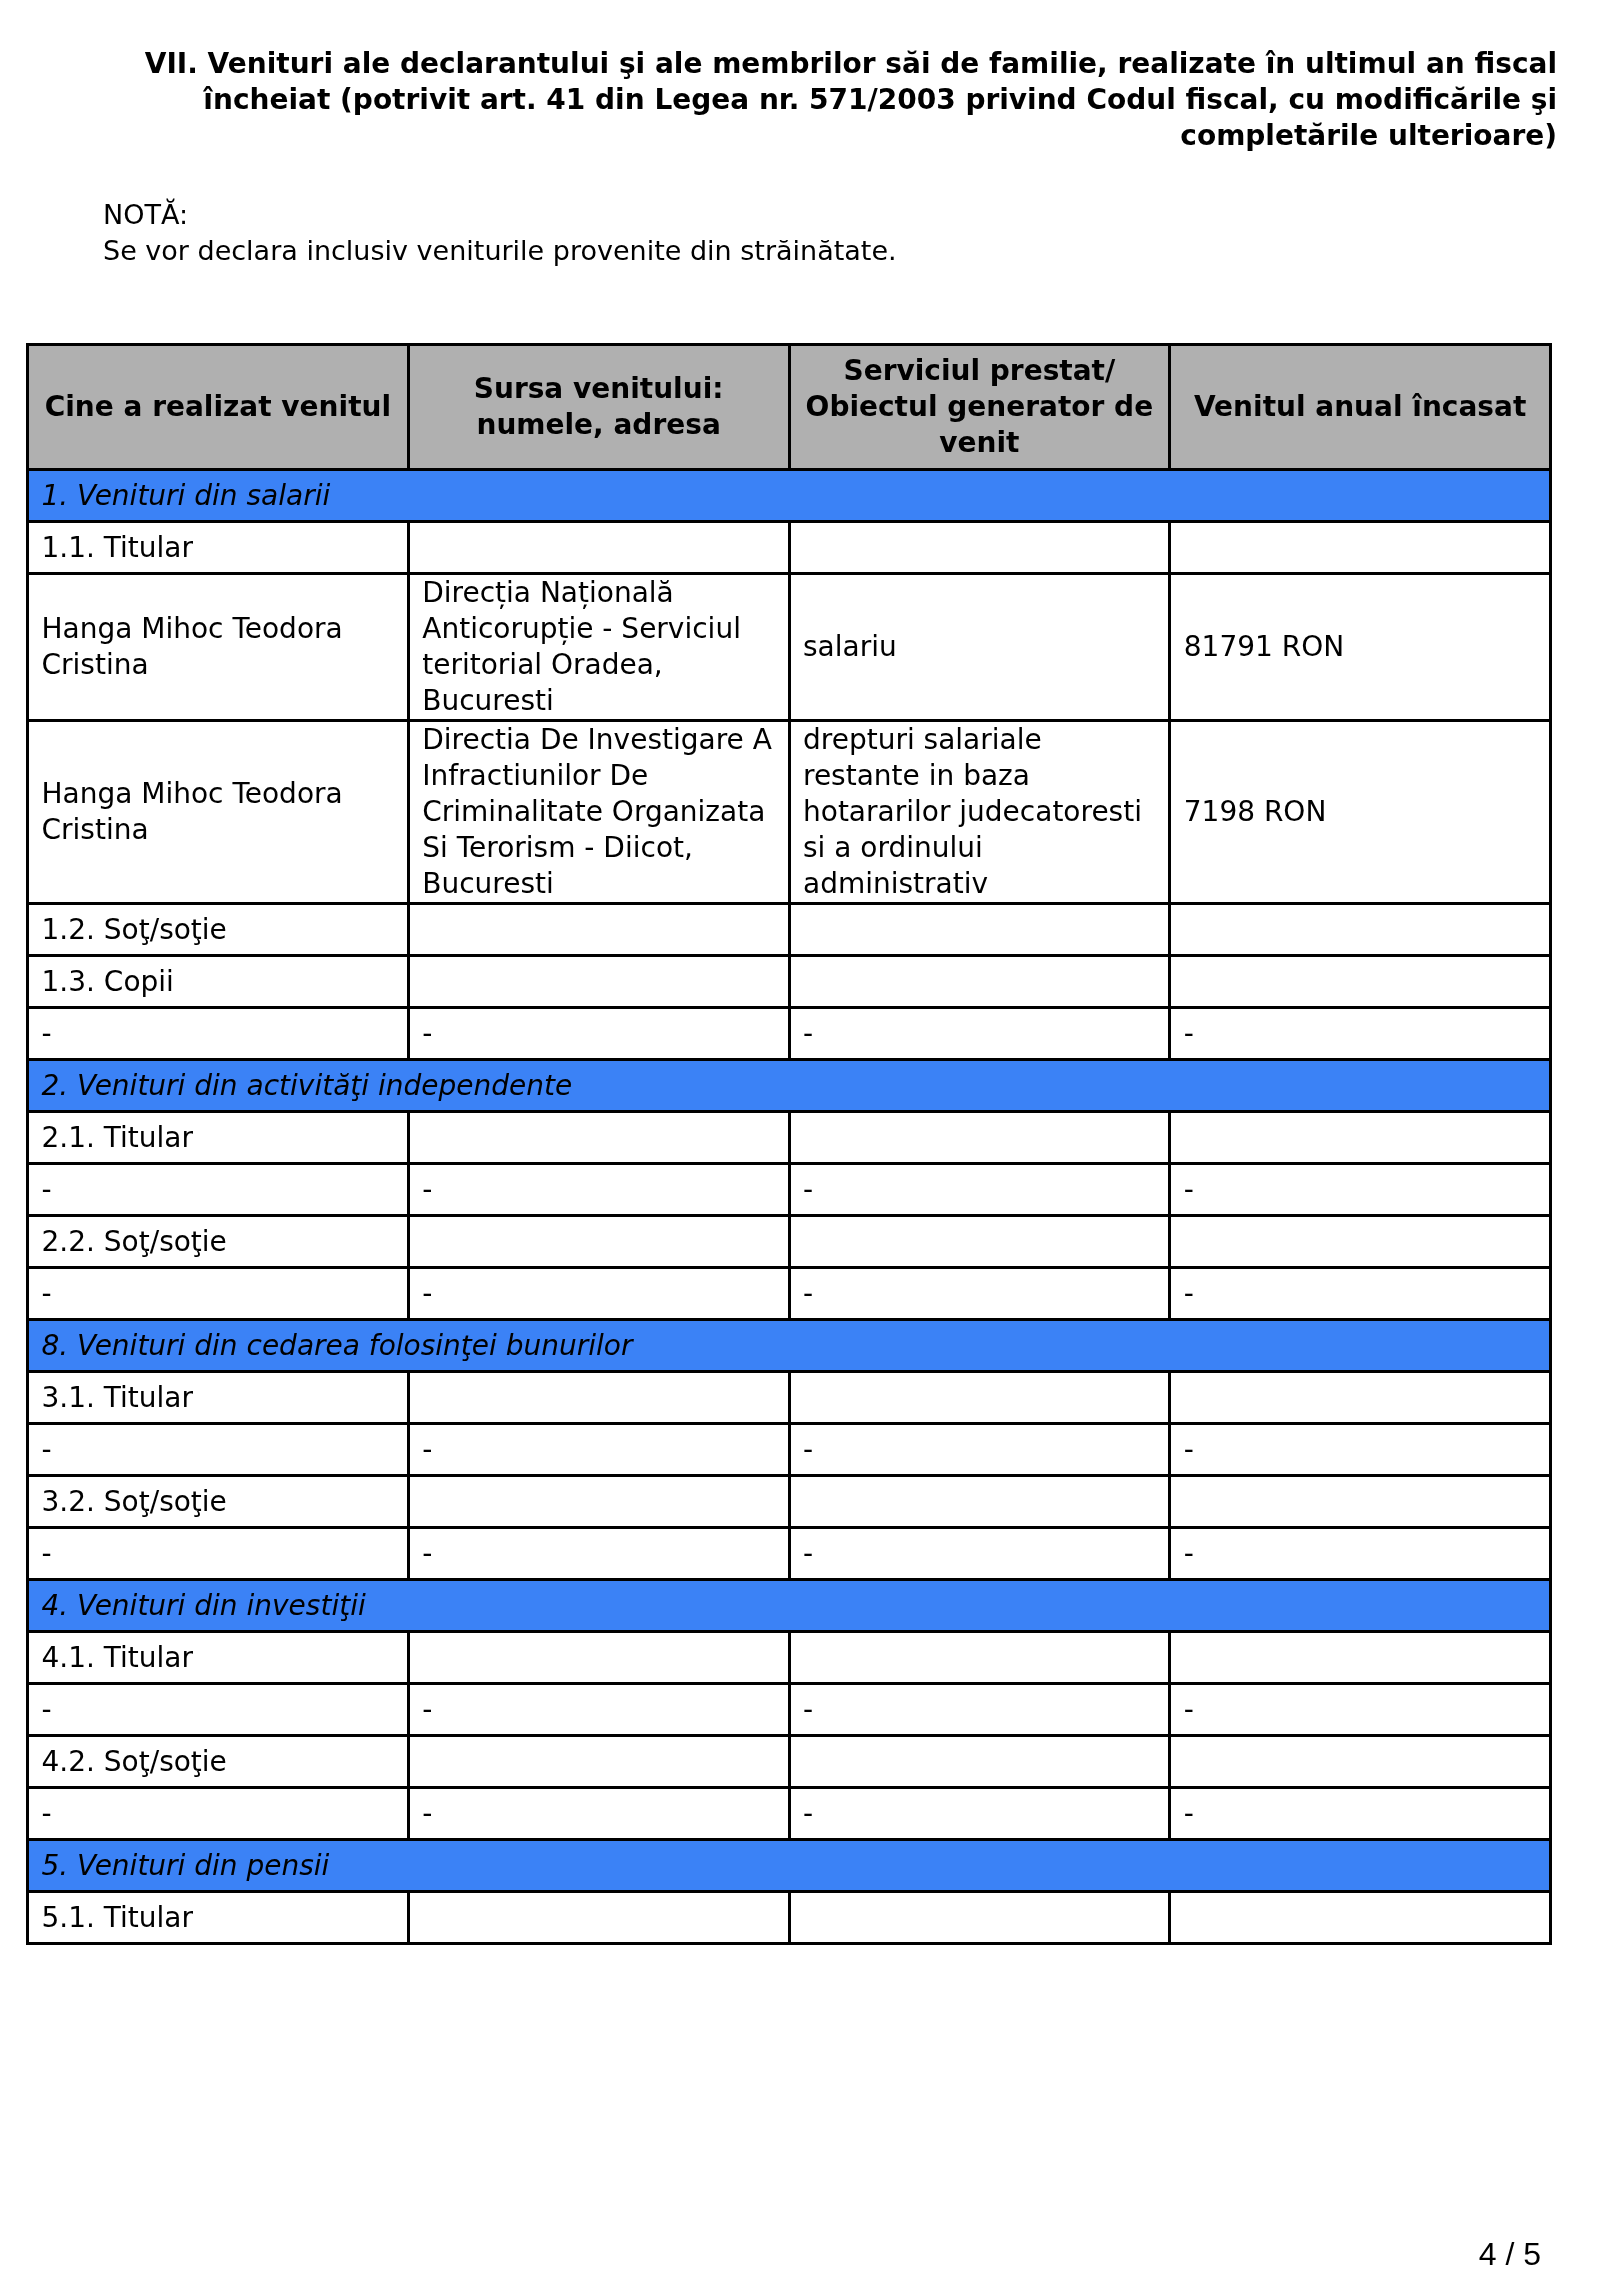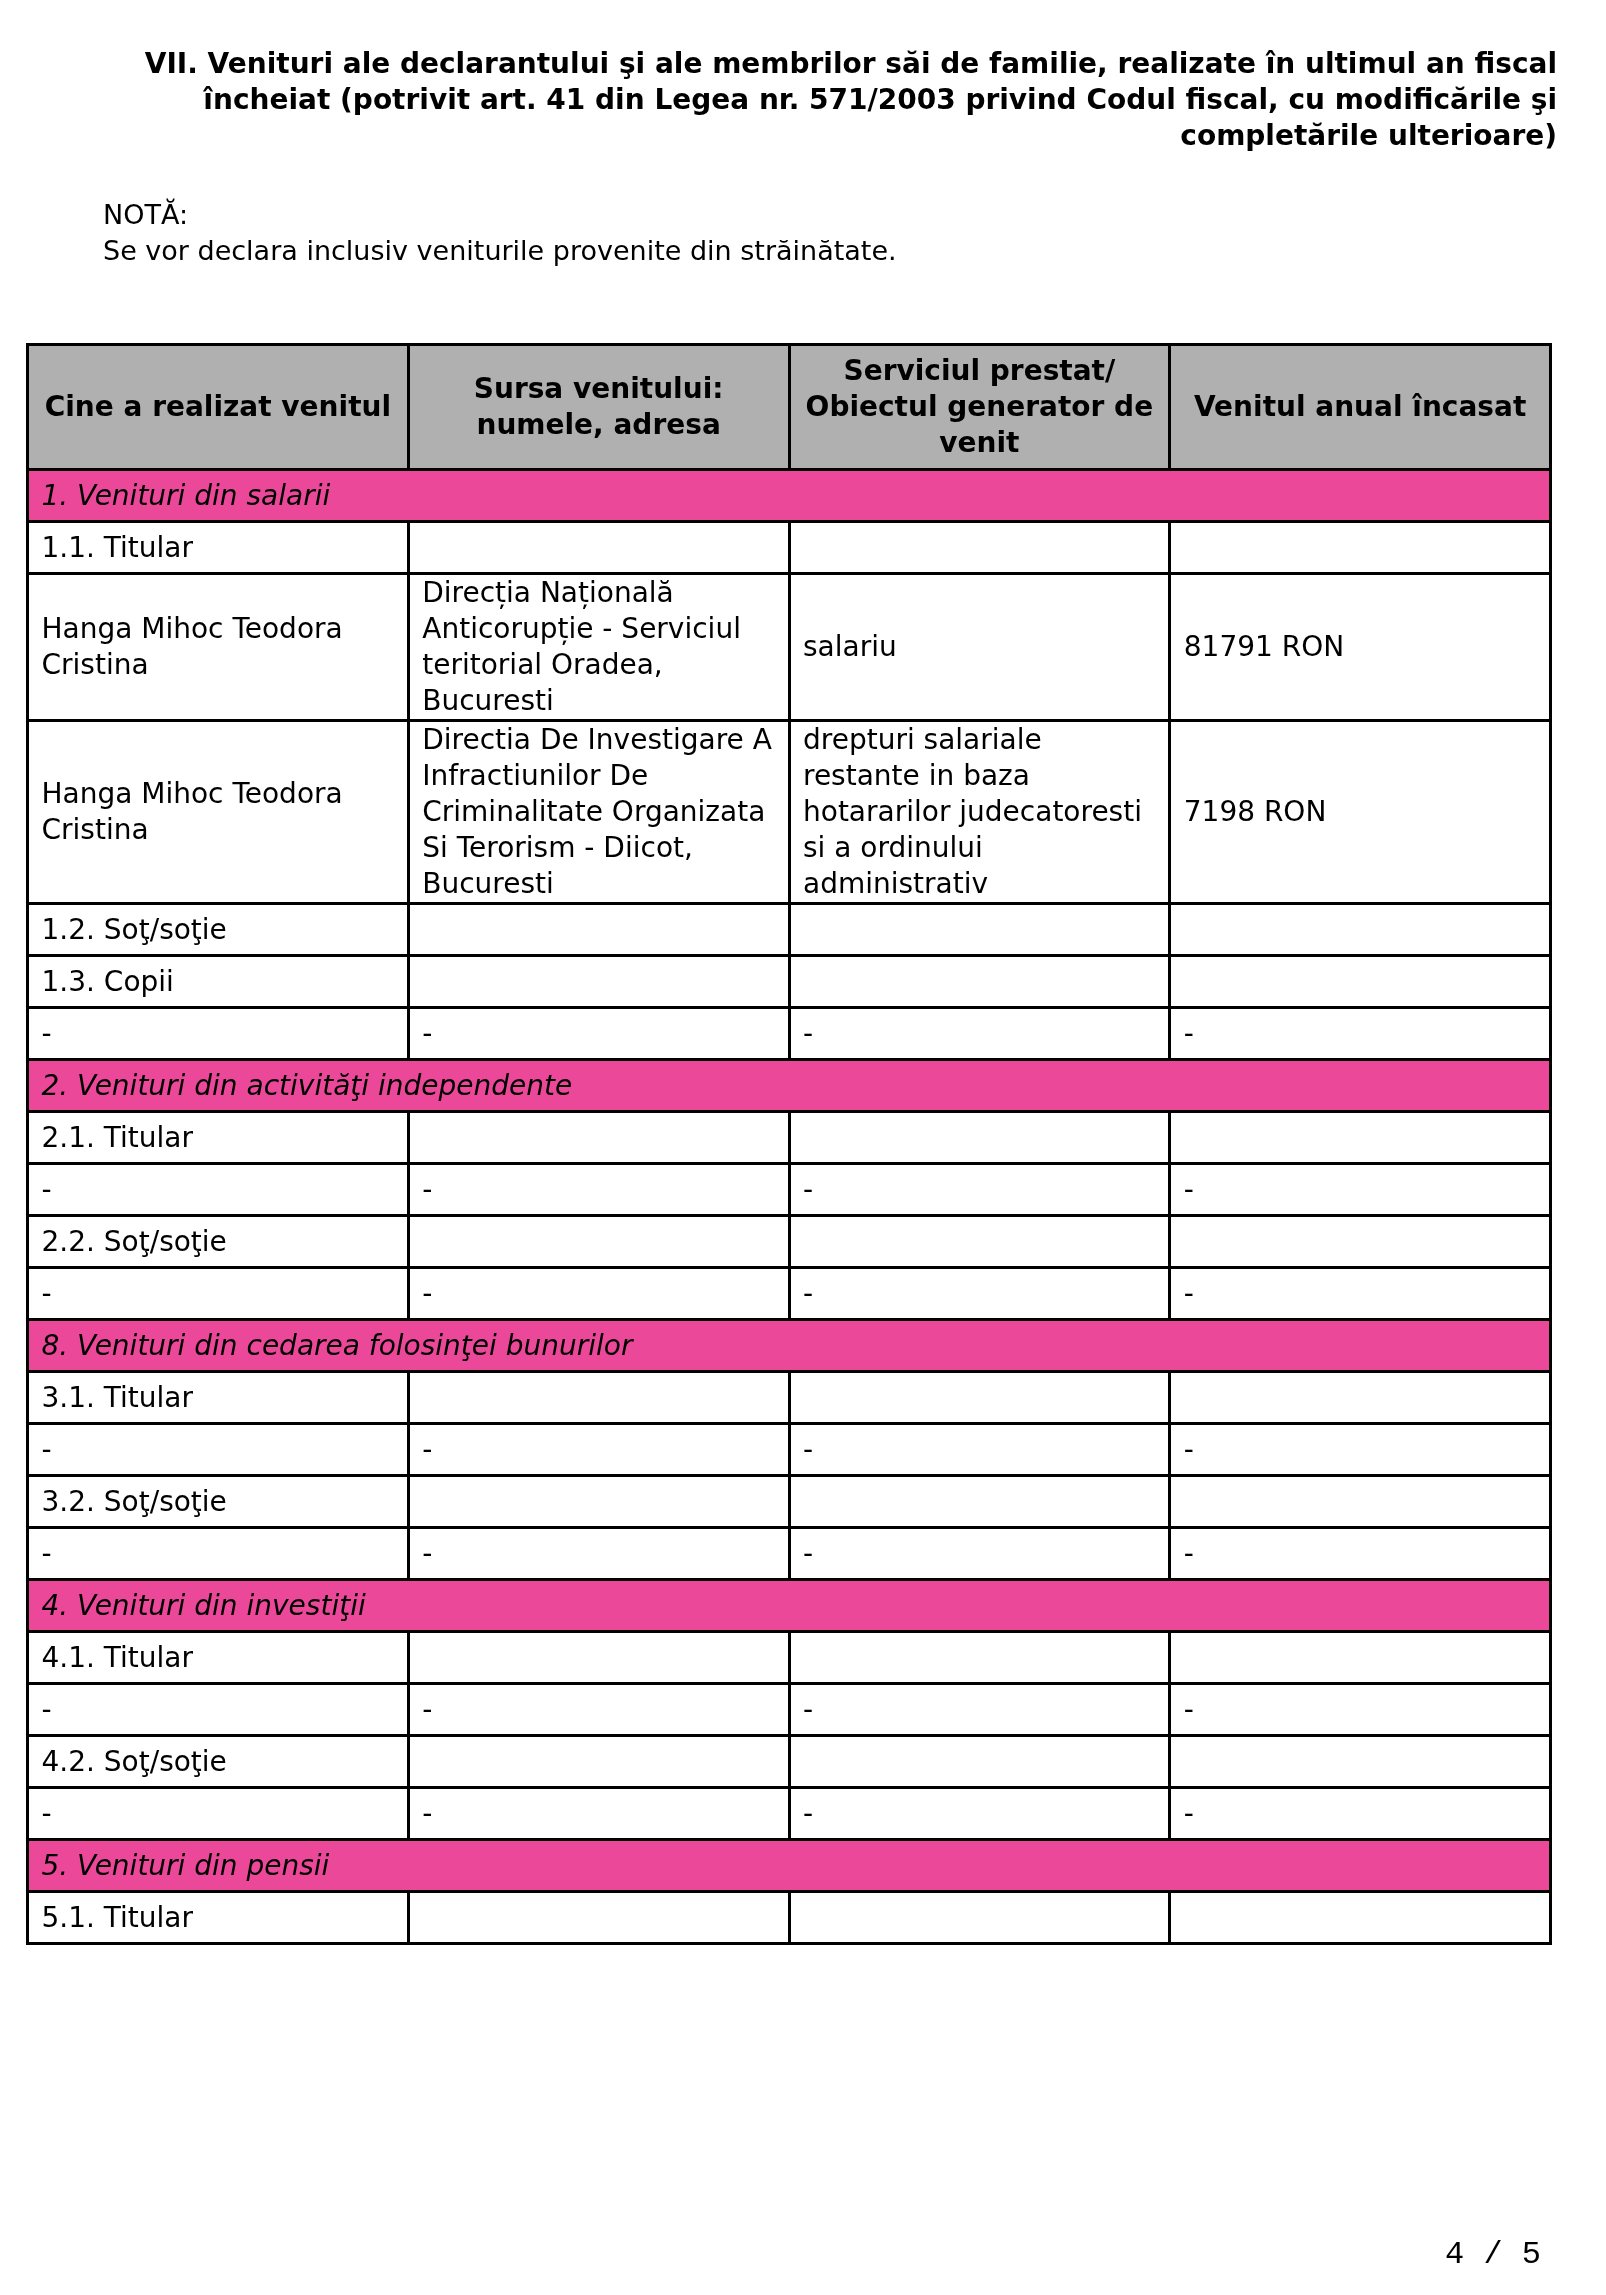--- a/index.html
+++ b/index.html
@@ -27,26 +27,26 @@
   table.inc td, table.inc th {
     border: 3.5px solid #000; padding: 0 12.5px;
     font-size: 28px; line-height: 36px; vertical-align: middle;
     text-align: left; font-weight: normal;
   }
   table.inc th {
     background: #b0b0b0; font-weight: bold; text-align: center;
     height: 122px; padding: 0 8.3px;
   }
   tr.section td {
-    background: #ec4899; font-style: italic; height: 49px;
+    background: #3b82f6; font-style: italic; height: 49px;
   }
   tr.simple td { height: 49px; }
   .pagenum {
     position: absolute; right: 65px; top: 2236px;
-    font-family: Liberation Mono, monospace; font-size: 32px;
+    font-family: Liberation Sans, sans-serif; font-size: 32px;
   }
 </style>
 </head>
 <body>
 
 <div class="title">VII. Venituri ale declarantului şi ale membrilor săi de familie, realizate în ultimul an fiscal încheiat (potrivit art. 41 din Legea nr. 571/2003 privind Codul fiscal, cu modificările şi completările ulterioare)</div>
 
 <div class="note">
   <div>NOTĂ:</div>
   <div>Se vor declara inclusiv veniturile provenite din străinătate.</div>

